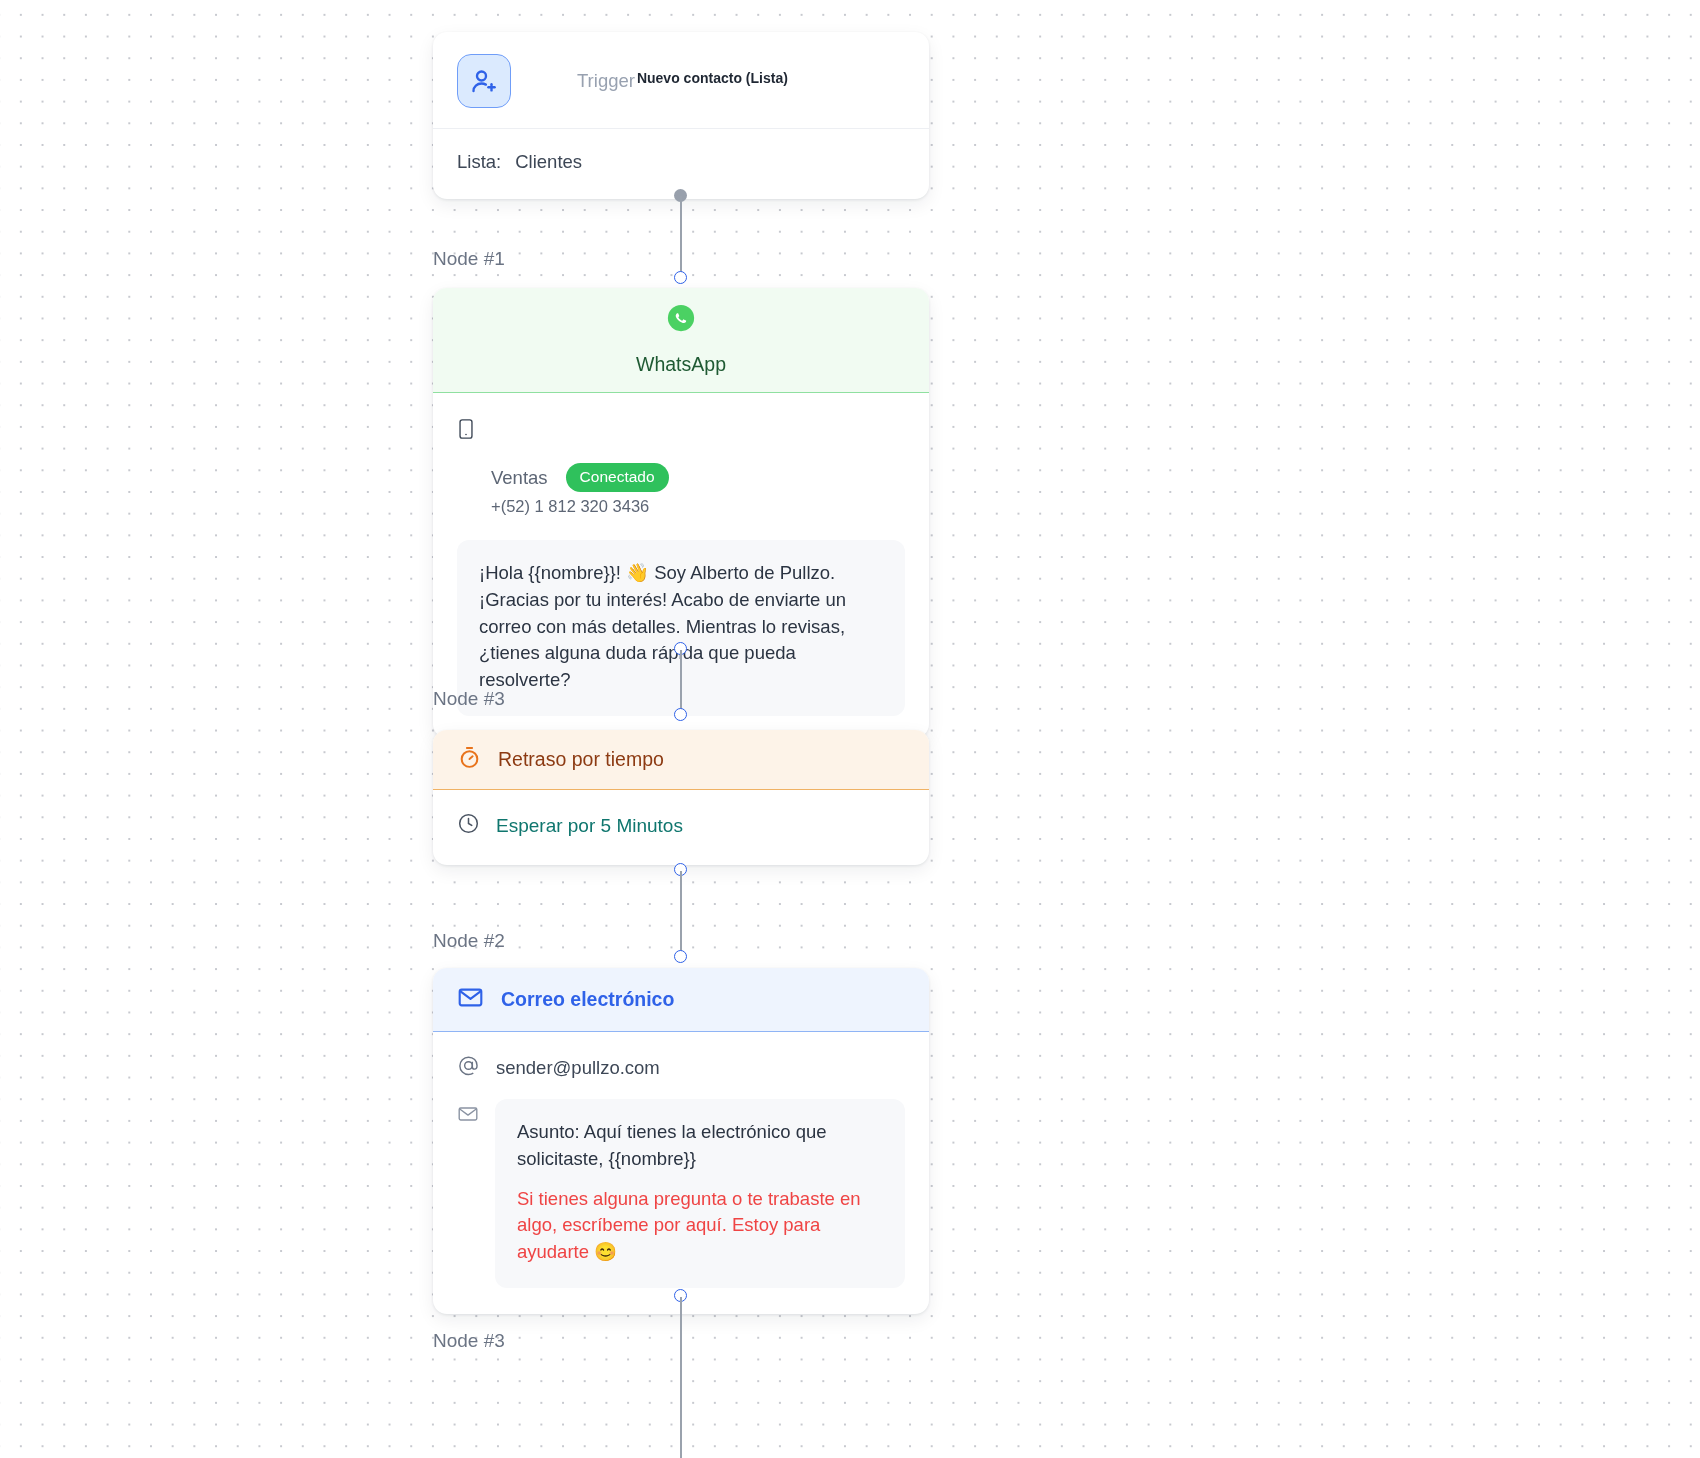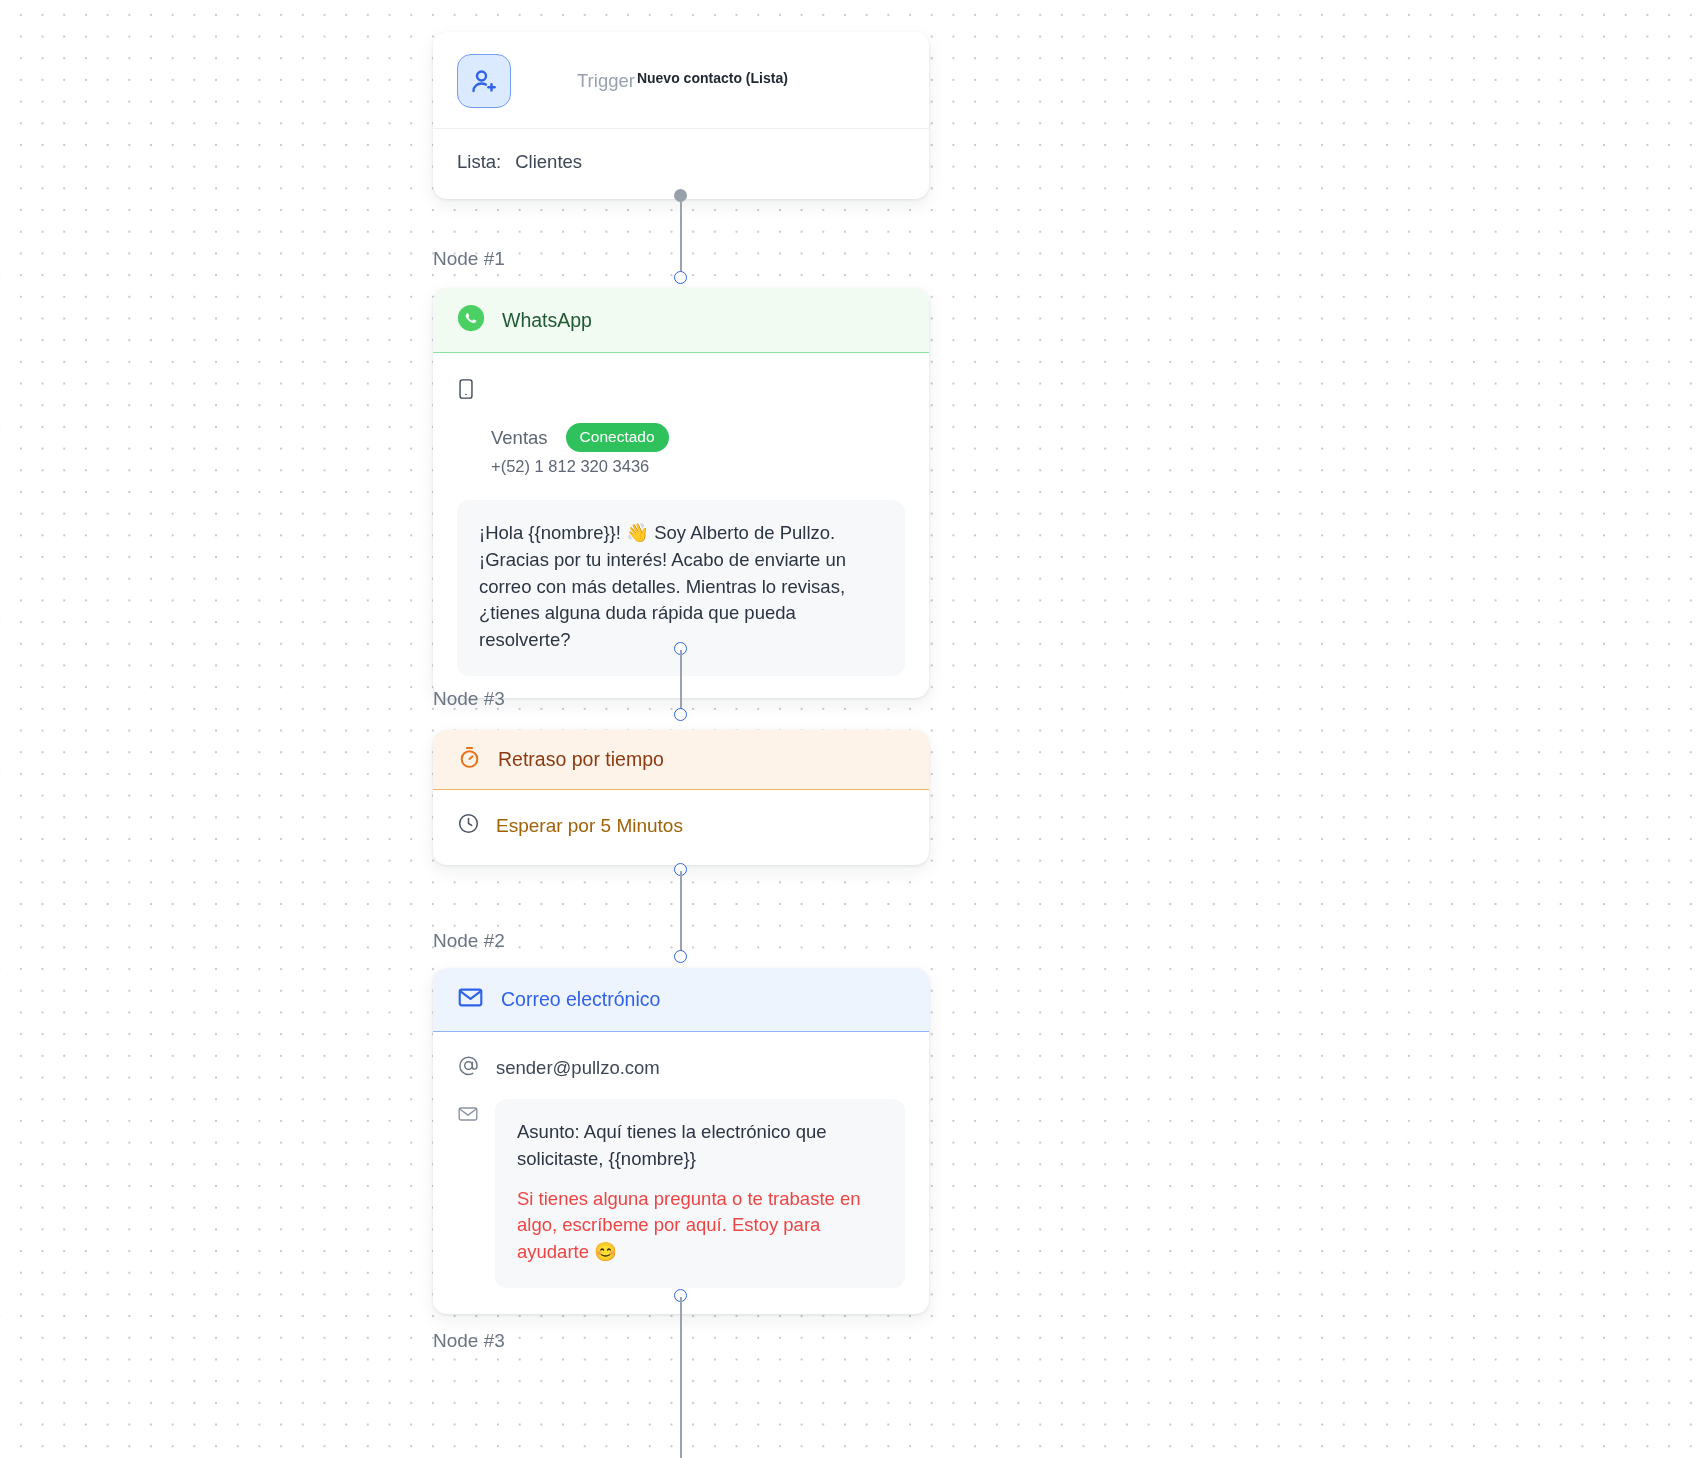--- a/index.html
+++ b/index.html
@@ -74,20 +74,21 @@
   .field-label { font-size: 18.5px; color: #3d4756; }
   .field-value { font-size: 18.5px; color: #3d4756; }
 
   
   .wa-card { top: 288px; }
   .wa-head {
     background: #f1fbf2;
     border-bottom: 1.6px solid #8fe0a0;
     display: flex; align-items: center; gap: 17px;
     padding: 16px 24px;
+    flex-direction: column;
   }
   .wa-title { font-size: 19.5px; color: #1f5a33; }
   .wa-body { padding: 22px 24px 22px 24px; }
   .wa-acct {
     display: flex; align-items: flex-start; gap: 16px;
   }
   .wa-acct-text { display: flex; flex-direction: column; gap: 5px; margin-top: 48px; }
   .wa-acct-row { display: flex; align-items: center; gap: 18px; }
   .wa-acct-name { font-size: 18.5px; color: #5d6675; }
   .wa-acct-phone { font-size: 16.5px; color: #5d6675; }
@@ -115,29 +116,30 @@
     background: #fdf3e8;
     border-bottom: 1.6px solid #f0b264;
     display: flex; align-items: center; gap: 16px;
     padding: 15px 24px;
   }
   .delay-title { font-size: 19.5px; color: #8c3a12; }
   .delay-body {
     padding: 22px 24px 26px 24px;
     display: flex; align-items: center; gap: 16px;
   }
-  .delay-text { font-size: 19px; color: #a16207; }
+  .delay-text { font-size: 19px; color: #0f766e; }
 
   
   .email-card { top: 968px; }
   .email-head {
     background: #eef4fe;
     border-bottom: 1.6px solid #8fb4f5;
     display: flex; align-items: center; gap: 17px;
     padding: 16px 24px;
+    font-weight: bold;
   }
   .email-title { font-size: 19.5px; color: #2f62e8; }
   .email-body { padding: 22px 24px 26px 24px; }
   .email-from {
     display: flex; align-items: center; gap: 16px;
   }
   .email-from-text { font-size: 18.5px; color: #3d4756; }
   .email-content-row {
     margin-top: 18px;
     display: flex; align-items: flex-start; gap: 16px;

